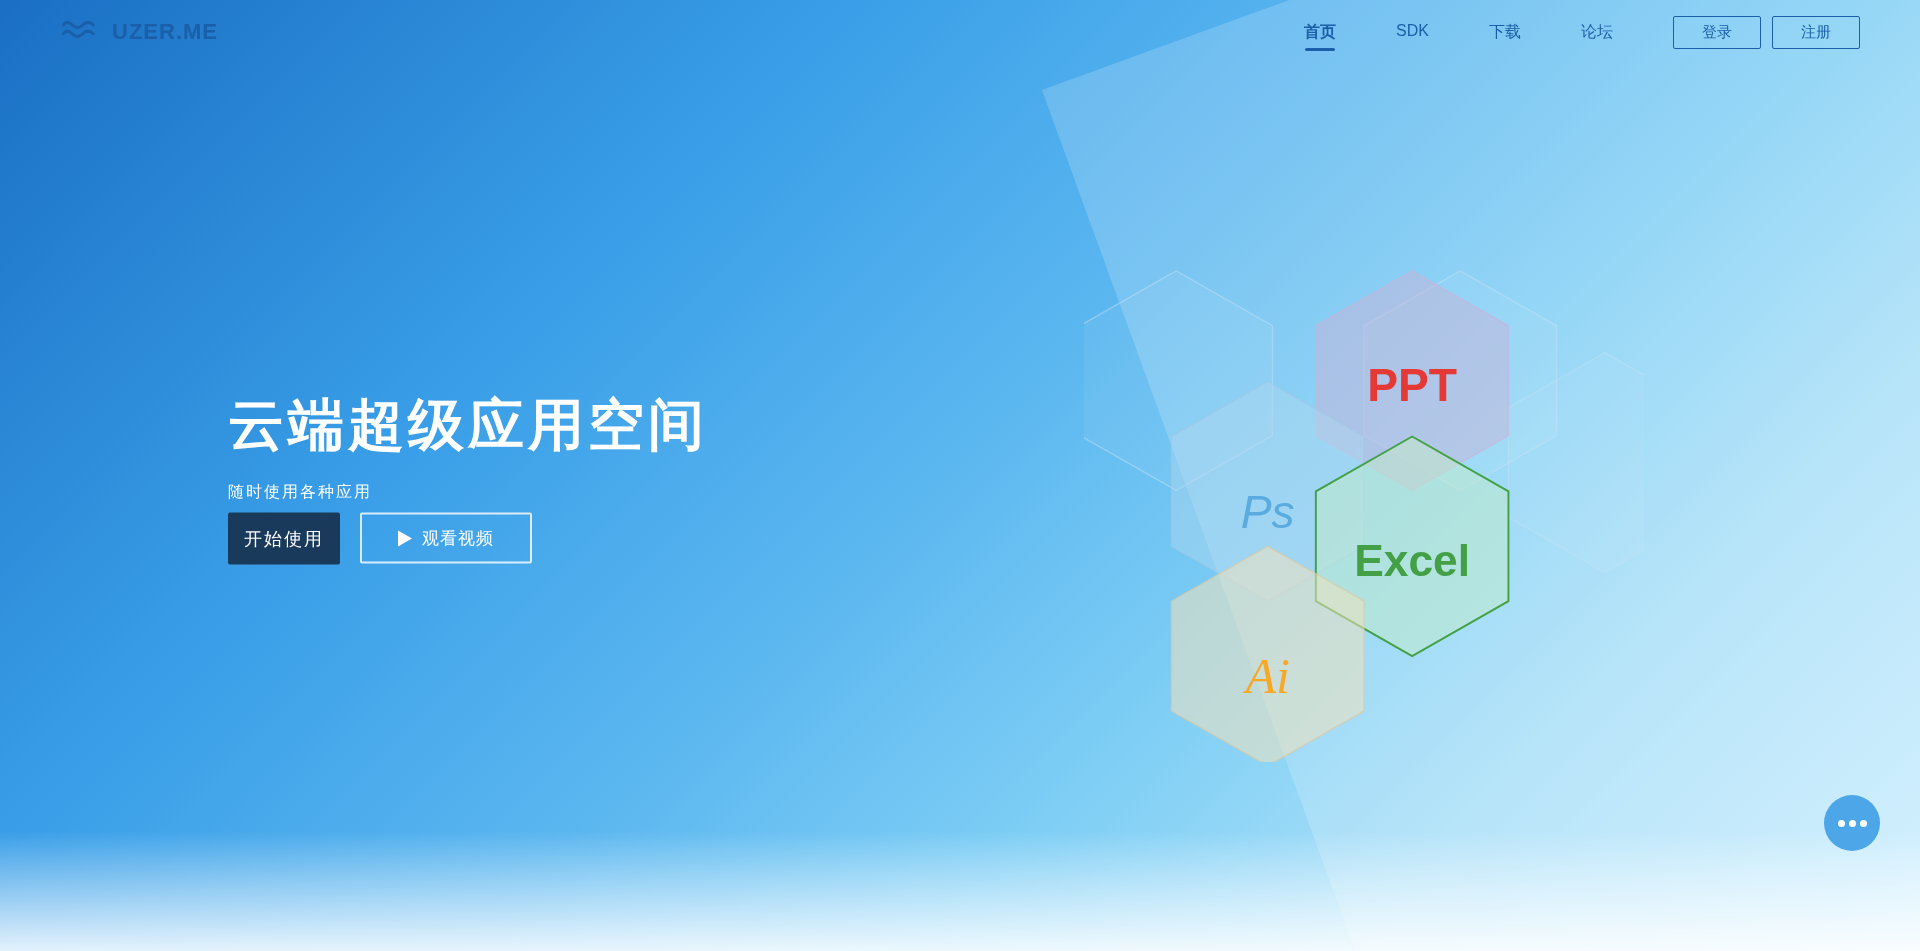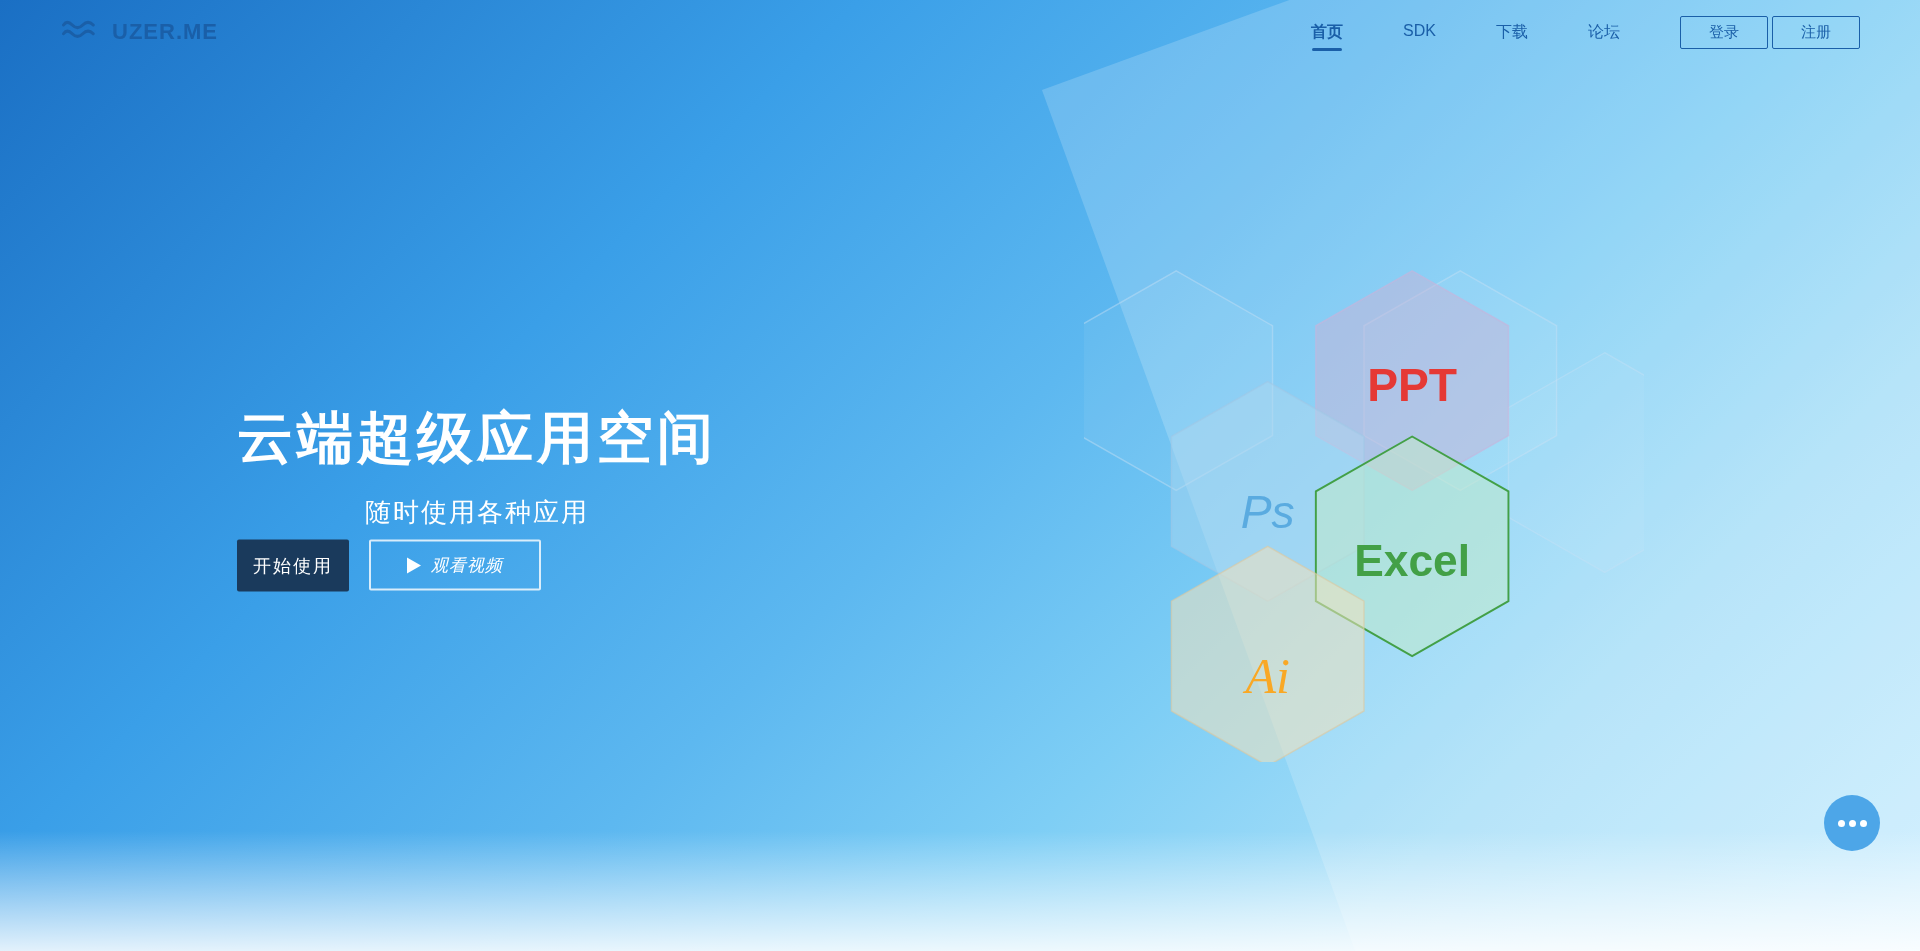--- a/index.html
+++ b/index.html
@@ -98,56 +98,54 @@
       left: 50%;
       transform: translateX(-50%);
       width: 30px;
       height: 3px;
       background: #1a5fa8;
       border-radius: 2px;
     }
 
     .nav-buttons {
       display: flex;
-      gap: 4px;
+      gap: 11px;
     }
 
     .btn-login, .btn-register {
       padding: 6px 28px;
       border: 1.5px solid #1a5fa8;
       background: transparent;
       color: #1a5fa8;
       font-size: 15px;
       cursor: pointer;
       border-radius: 2px;
     }
 
     
     .hero-content {
       position: absolute;
       top: 50%;
-      left: 237px;
+      left: 228px;
       transform: translateY(-50%);
-      margin-top: 20px;
     }
 
     .hero-title {
       font-size: 56px;
       font-weight: 700;
       color: #fff;
       letter-spacing: 4px;
       margin-bottom: 18px;
     }
 
     .hero-subtitle {
-      font-size: 26px;
+      font-size: 16px;
       color: #fff;
       margin-bottom: 10px;
       letter-spacing: 2px;
-      text-align: center;
     }
 
     .hero-desc {
       font-size: 14px;
       color: rgba(255,255,255,0.85);
       margin-bottom: 48px;
       letter-spacing: 1px;
     }
 
     .hero-actions {
@@ -172,21 +170,20 @@
       background: transparent;
       color: #fff;
       font-size: 17px;
       border: 2px solid rgba(255,255,255,0.8);
       cursor: pointer;
       border-radius: 2px;
       display: flex;
       align-items: center;
       gap: 10px;
       letter-spacing: 1px;
-      font-style: italic;
     }
 
     .play-icon {
       width: 0;
       height: 0;
       border-top: 8px solid transparent;
       border-bottom: 8px solid transparent;
       border-left: 14px solid #fff;
     }
 

